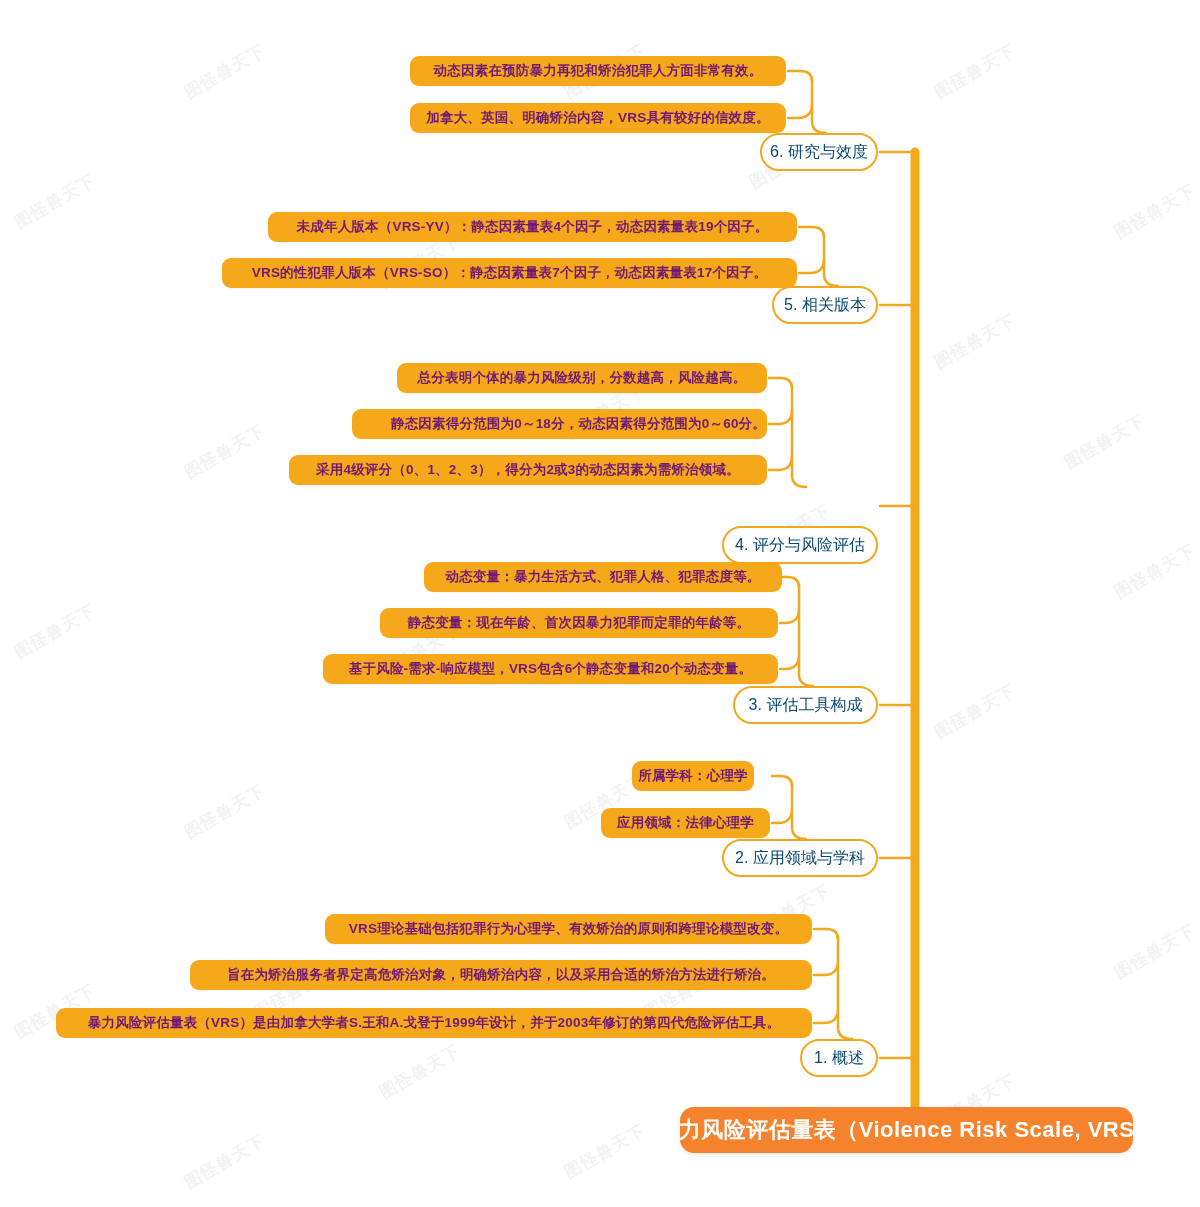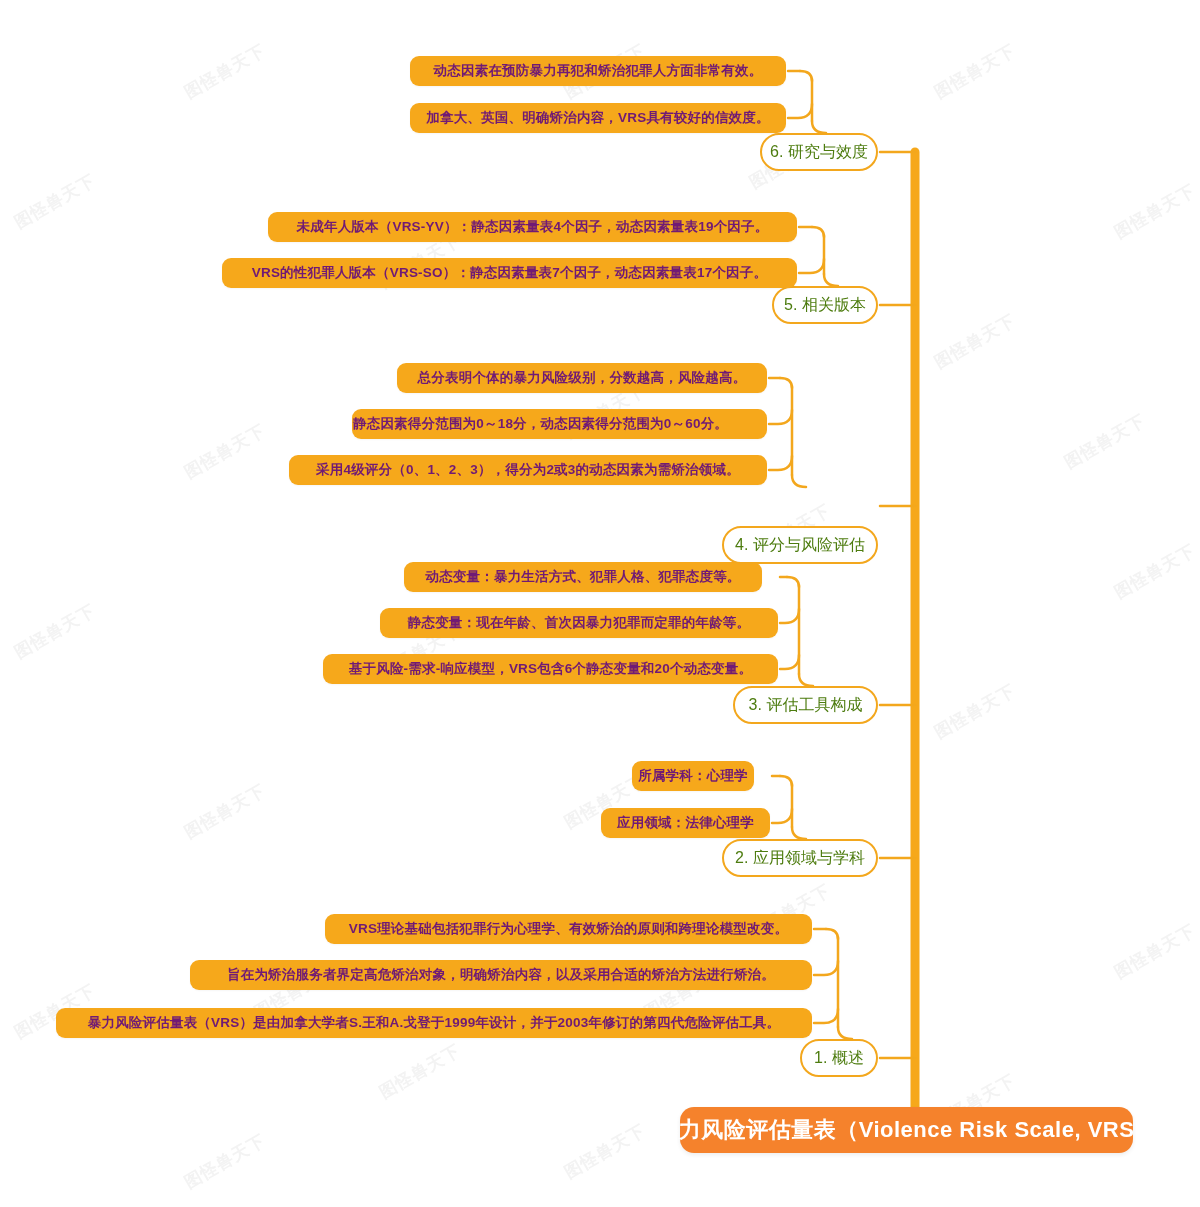--- a/index.html
+++ b/index.html
@@ -59,21 +59,21 @@
     font-size:13.5px;
     font-weight:700;
     padding:0 1px;
     height:30px;
     letter-spacing:.2px;
     box-shadow:0 1px 2px rgba(0,0,0,0.04);
   }
 
   .branch{
     background:#ffffff;
-    color:#4d7c0f;
+    color:#0c4a6e;
     border:2px solid #f3a71d;
     border-radius:999px;
     font-size:16px;
     font-weight:400;
     padding:0 18px;
     height:38px;
     justify-content:center;
   }
 
   .root{
@@ -186,36 +186,36 @@
       </div>
       <div class="node leaf" style="left: 632px; width: 122px; top: 761px; justify-content: center;">
         <span>所属学科：心理学</span>
       </div>
       <div class="node leaf" style="left: 601px; width: 169px; top: 808px; justify-content: center;">
         <span>应用领域：法律心理学</span>
       </div>
       <div class="node branch" style="left: 733px; width: 145px; top: 686px;">
         <span>3. 评估工具构成</span>
       </div>
-      <div class="node leaf" style="left: 404px; width: 358px; top: 562px; justify-content: center;">
+      <div class="node leaf" style="left: 424px; width: 358px; top: 562px; justify-content: center;">
         <span>动态变量：暴力生活方式、犯罪人格、犯罪态度等。</span>
       </div>
       <div class="node leaf" style="left: 380px; width: 398px; top: 608px; justify-content: center;">
         <span>静态变量：现在年龄、首次因暴力犯罪而定罪的年龄等。</span>
       </div>
       <div class="node leaf" style="left: 323px; width: 455px; top: 654px; justify-content: center;">
         <span>基于风险-需求-响应模型，VRS包含6个静态变量和20个动态变量。</span>
       </div>
       <div class="node branch" style="left: 722px; width: 156px; top: 487px; margin-top: 39px;">
         <span>4. 评分与风险评估</span>
       </div>
       <div class="node leaf" style="left: 397px; width: 370px; top: 363px; justify-content: center;">
         <span>总分表明个体的暴力风险级别，分数越高，风险越高。</span>
       </div>
-      <div class="node leaf" style="left: 352px; width: 415px; top: 409px; justify-content: flex-start;">
+      <div class="node leaf" style="left: 352px; width: 415px; top: 409px; justify-content: flex-end;">
         <span>静态因素得分范围为0～18分，动态因素得分范围为0～60分。</span>
       </div>
       <div class="node leaf" style="left: 289px; width: 478px; top: 455px; justify-content: center;">
         <span>采用4级评分（0、1、2、3），得分为2或3的动态因素为需矫治领域。</span>
       </div>
       <div class="node branch" style="left: 772px; width: 106px; top: 286px;">
         <span>5. 相关版本</span>
       </div>
       <div class="node leaf" style="left: 268px; width: 529px; top: 212px; justify-content: center;">
         <span>未成年人版本（VRS-YV）：静态因素量表4个因子，动态因素量表19个因子。</span>

